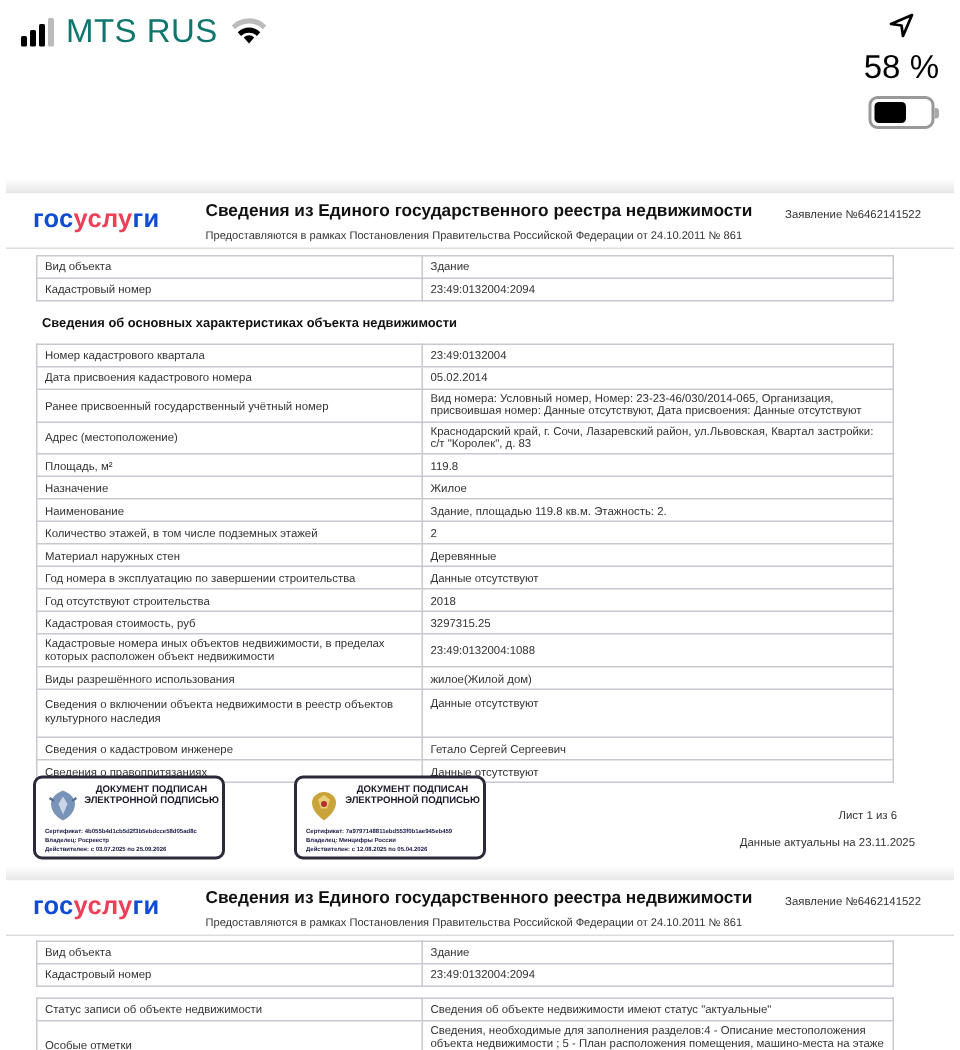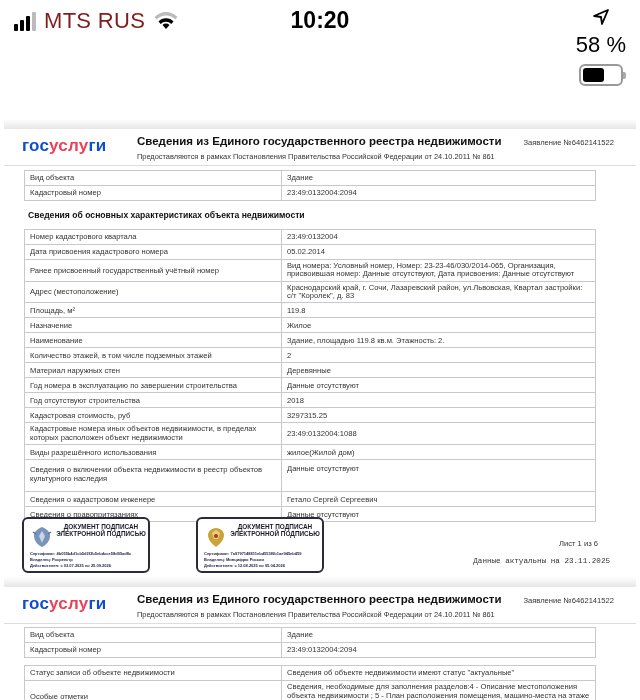--- a/index.html
+++ b/index.html
@@ -5,21 +5,21 @@
   * { box-sizing: border-box; margin: 0; padding: 0; }
   html, body { width: 640px; height: 700px; overflow: hidden; background: #ffffff; }
   body { font-family: "Liberation Sans", sans-serif; color: #222; position: relative; }
 
   
   .statusbar { position: absolute; top: 0; left: 0; width: 640px; height: 44px; }
   .sb-left { position: absolute; left: 14px; top: 8px; display: flex; align-items: center; gap: 8px; }
   .signal { display: flex; align-items: flex-end; gap: 2px; height: 20px; }
   .signal span { width: 4px; background: #000; border-radius: 1px; }
   .signal span.off { background: #bbb; }
-  .carrier { font-size: 22px; color: #7f1d1d; letter-spacing: 0.3px; }
+  .carrier { font-size: 22px; color: #0f766e; letter-spacing: 0.3px; }
   .wifi { width: 26px; height: 20px; }
   .sb-time { position: absolute; left: 0; right: 0; top: 7px; text-align: center; font-size: 23px; font-weight: bold; color: #000; }
   .sb-right { position: absolute; right: 14px; top: 8px; display: flex; align-items: center; gap: 6px; flex-direction: column; }
   .loc { width: 18px; height: 18px; }
   .battery-pct { font-size: 22px; color: #000; }
   .battery { width: 44px; height: 22px; border: 2px solid #999; border-radius: 6px; position: relative; padding: 2px; }
   .battery .fill { width: 58%; height: 100%; background: #000; border-radius: 3px; }
   .battery::after { content: ""; position: absolute; right: -5px; top: 6px; width: 3px; height: 7px; background: #aaa; border-radius: 0 2px 2px 0; }
 
   
@@ -60,21 +60,20 @@
         <span style="height:15px"></span>
         <span class="off" style="height:19px"></span>
     </div>
     <span class="carrier">MTS RUS</span>
     <svg class="wifi" viewBox="0 0 26 20">
       <path d="M13 18 l3.5-4 a5 5 0 0 0 -7 0 z" fill="#000"></path>
       <path d="M5.5 10.5 a10.5 10.5 0 0 1 15 0 l-2.2 2.5 a7.4 7.4 0 0 0 -10.6 0 z" fill="#000"></path>
       <path d="M1.5 6 a16 16 0 0 1 23 0 l-2.2 2.5 a13 13 0 0 0 -18.6 0 z" fill="#bbb"></path>
     </svg>
   </div>
-  <div class="sb-time">10:20</div>
   <div class="sb-right">
     <svg class="loc" viewBox="0 0 18 18">
       <path d="M16 2 L2 8 L9 9 L10 16 Z" fill="none" stroke="#000" stroke-width="1.8" stroke-linejoin="round"></path>
     </svg>
     <span class="battery-pct">58 %</span>
     <div class="battery">
         <div class="fill"></div>
       </div>
   </div>
 </div>
@@ -197,21 +196,21 @@
       <path d="M7 8 L11 5 L15 8 L13 14 L9 14 Z" fill="#e8cf7a"></path>
       <circle cx="11" cy="11" r="2" fill="#b23030"></circle>
     </svg>
     <div class="s-title">ДОКУМЕНТ ПОДПИСАН ЭЛЕКТРОННОЙ ПОДПИСЬЮ</div>
     <div class="s-line" style="top:32px">Сертификат: 7a9797148811ebd553f0b1ae945eb459</div>
     <div class="s-line" style="top:38px">Владелец: Минцифры России</div>
     <div class="s-line" style="top:44px">Действителен: с 12.08.2025 по 05.04.2026</div>
   </div>
 
   <div class="page-num" style="top:410px;text-align:right;">Лист 1 из 6</div>
-  <div class="actual" style="top:428px;font-family:Liberation Mono, monospace;">Данные актуальны на 23.11.2025</div>
+  <div class="actual" style="top:428px;">Данные актуальны на 23.11.2025</div>
 </div>
 
 <div class="page-shadow" style="top:577px;"></div>
 <div class="page" style="top:587px; height:113px;">
   <div class="doc-header">
     <div class="logo">
       <span class="gos">гос</span><span class="usl">услу</span><span class="ugi">ги</span>
     </div>
     <div class="doc-title">Сведения из Единого государственного реестра недвижимости</div>
     <div class="doc-sub">Предоставляются в рамках Постановления Правительства Российской Федерации от 24.10.2011 № 861</div>

